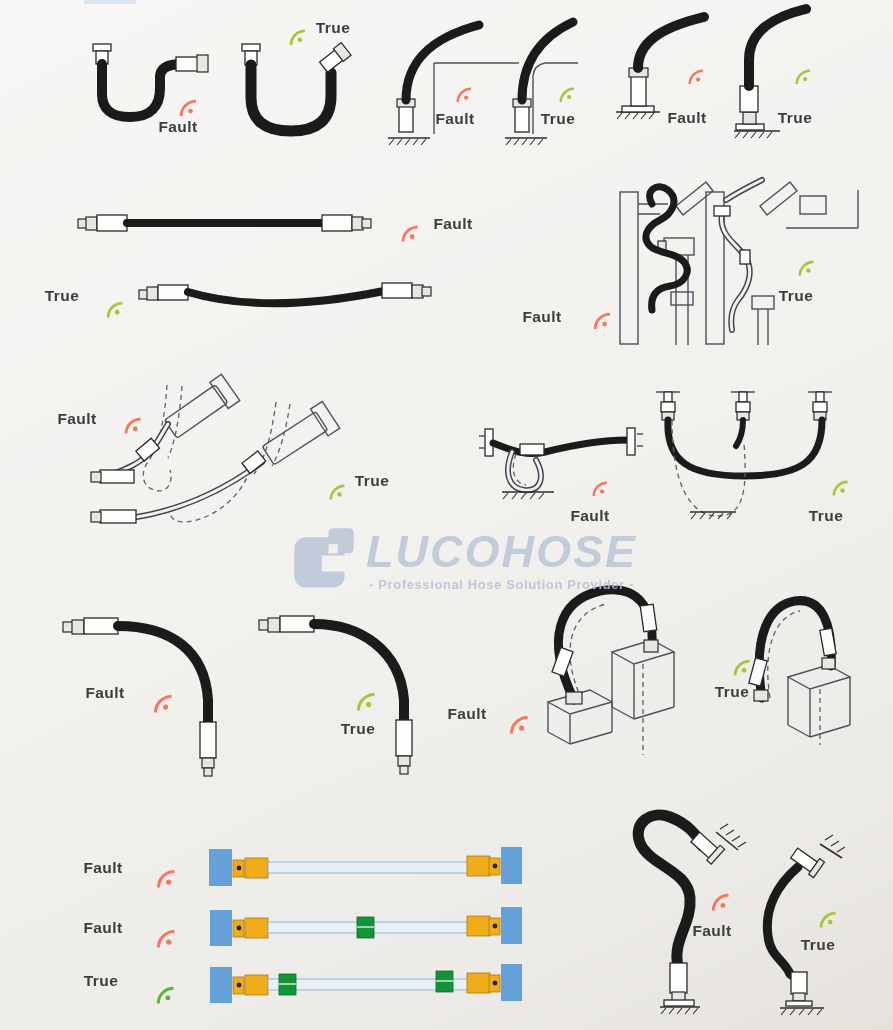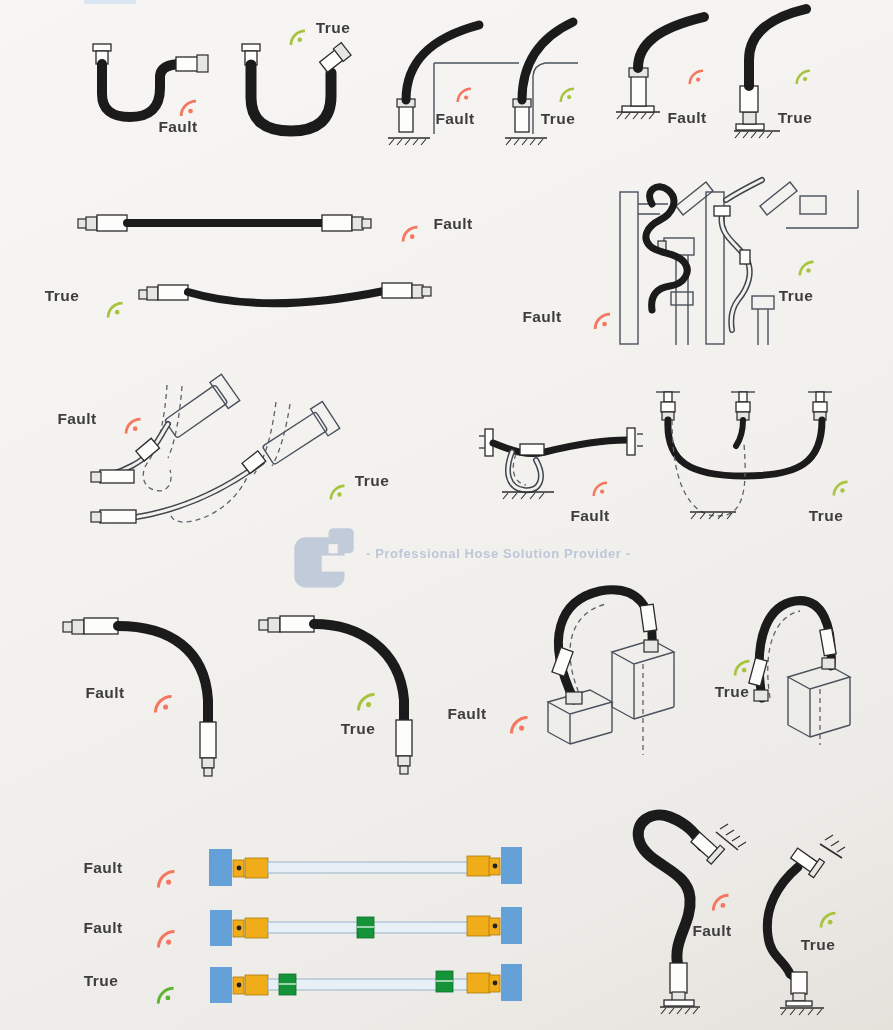--- a/index.html
+++ b/index.html
@@ -28,21 +28,21 @@
   .face.sad{color:#f4775f}
   .face.ok{color:#a6c43e}
   .face.ok2{color:#5cb32f}
   .lbl{position:absolute;transform:translate(-50%,-50%);font-weight:700;font-size:15.5px;
        color:#3d3d3d;letter-spacing:.4px;white-space:nowrap}
   
   .wm{position:absolute;left:292px;top:528px;display:flex;align-items:flex-start;gap:10px;opacity:.85}
   .wm-mark{width:64px;height:62px}
   .wm-text{display:flex;flex-direction:column;align-items:center}
   .wm-brand{font-size:45px;font-weight:800;font-style:italic;letter-spacing:2px;color:#b9c5d7;line-height:1.05}
-  .wm-tag{font-size:13px;font-weight:700;letter-spacing:.6px;color:#b3c0d4;margin-top:18px}
+  .wm-tag{font-size:13px;font-weight:700;letter-spacing:.6px;color:#b3c0d4;margin-top:2px}
 </style>
 </head>
 <body>
 
 <div class="page">
   <div class="sliver"></div>
 
   <svg class="canvas" width="893" height="1030" viewBox="0 0 893 1030">
     <defs>
       <symbol id="face-sad" viewBox="-16 -16 32 32">
@@ -322,20 +322,21 @@
   </svg>
 
   <div class="wm">
     <svg class="wm-mark" viewBox="0 0 56 54">
       <rect x="2" y="8" width="44" height="44" rx="10" fill="#b9c5d7"></rect>
       <rect x="26" y="24" width="22" height="14" fill="#f3f1ee"></rect>
       <rect x="32" y="0" width="22" height="22" rx="4" fill="#b9c5d7"></rect>
       <rect x="32" y="14" width="8" height="8" fill="#f3f1ee"></rect>
     </svg>
     <div class="wm-text">
+      <div class="wm-brand">LUCOHOSE</div>
       <div class="wm-tag">- Professional Hose Solution Provider -</div>
     </div>
   </div>
 
   <span class="face ok" style="left:287px;top:27px;width:36px;height:36px">
       <svg viewBox="-16 -16 32 32">
         <use href="#face-smile"></use>
       </svg>
     </span>
   <span class="face sad" style="left:177px;top:97px;width:38px;height:38px">

